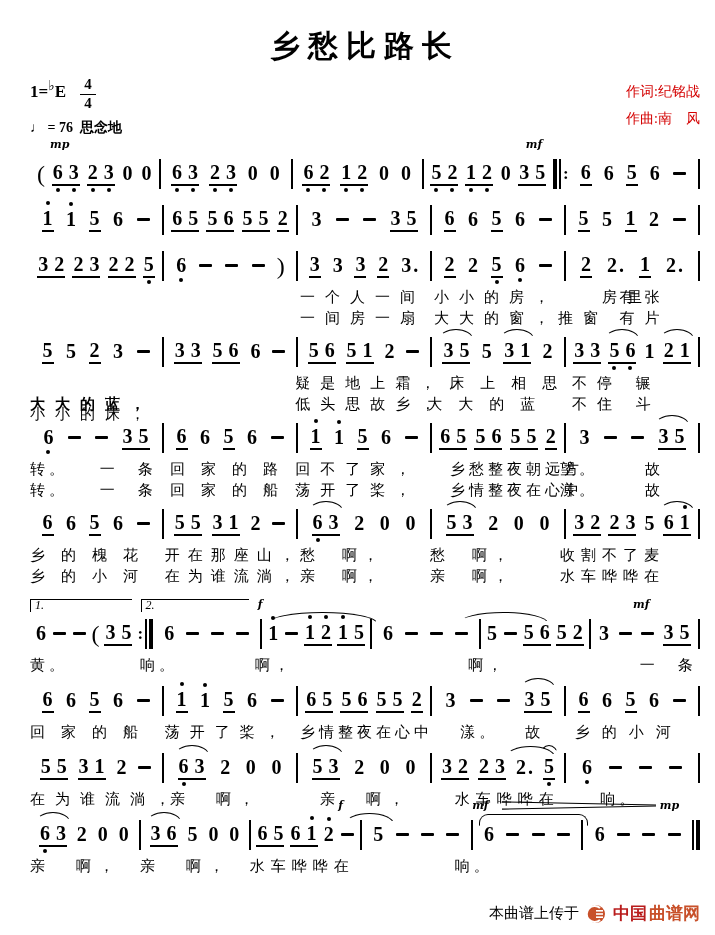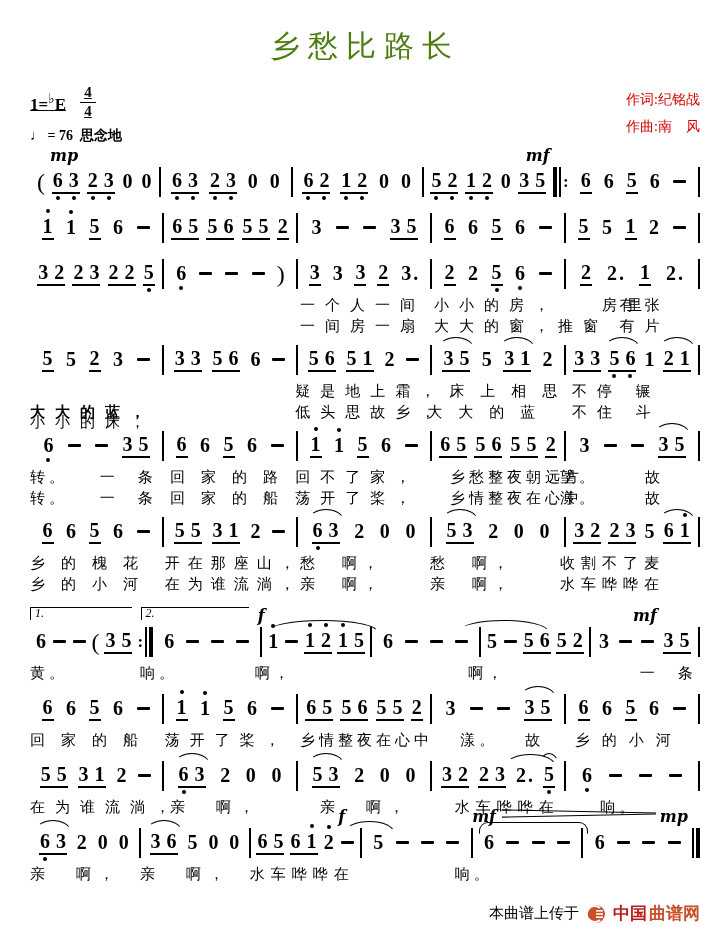--- a/index.html
+++ b/index.html
@@ -1,20 +1,20 @@
 <!DOCTYPE html>
 <html><head>
 <meta charset="utf-8">
 <style>
   html,body{margin:0;padding:0;background:#fff;}
   body{width:715px;height:935px;font-family:"Liberation Serif","DejaVu Serif",serif;color:#000;position:relative;overflow:hidden;}
   .page{box-sizing:border-box;width:715px;height:935px;padding:8px 15px 0 30px;position:relative;}
-  .title{color:#4d7c0f;text-align:center;font-size:30px;font-weight:normal;letter-spacing:8px;margin:18px 0 18px 0;}
+  .title{color:#000000;text-align:center;font-size:30px;font-weight:bold;letter-spacing:8px;margin:18px 0 10px 0;}
   .meta{position:relative;height:62px;margin-bottom:2px;}
-  .keyline{font-weight:bold;font-size:17px;display:flex;align-items:center;gap:14px;text-decoration:underline;}
+  .keyline{font-weight:bold;font-size:17px;display:flex;align-items:flex-start;gap:14px;}
   .flat{font-size:14px;vertical-align:super;}
   .meter{display:inline-flex;flex-direction:column;text-align:center;line-height:1;font-size:15px;}
   .meter .mtop{border-bottom:1.6px solid #000;padding:0 4px 2px;}
   .meter .mbot{padding-top:1px;}
   .tempo{margin-top:8px;font-size:14px;font-weight:bold;}
   .credits{position:absolute;right:0;top:2px;color:#d40000;font-size:14px;line-height:1.9;text-align:left;}
   
   .noterow{display:flex;align-items:center;height:42px;position:relative;font-weight:bold;font-size:20px;}
   .measure{flex:1;display:flex;align-items:center;justify-content:space-evenly;height:100%;min-width:0;}
   .grp{position:relative;display:inline-flex;}
@@ -26,21 +26,21 @@
   .odot{position:absolute;left:50%;transform:translateX(-50%);width:4px;height:4px;background:#000;border-radius:50%;}
   .hd{top:-7px;} .ld{bottom:-7px;}
   .u1 .ld{bottom:-10px;}
   .slurred::before{content:"";position:absolute;left:-3px;right:-3px;top:-11px;height:8px;
      border:1.6px solid transparent;border-top-color:#000;border-radius:100% 100% 0 0/200% 200% 0 0;}
   .barwrap{display:inline-flex;align-items:center;gap:2px;height:100%;flex:0 0 auto;}
   .bl{display:inline-block;height:30px;}
   .bl.thin{width:2px;background:#000;}
   .bl.thick{width:4px;background:#000;}
   .rdots{font-size:17px;font-weight:bold;line-height:28px;}
-  .dyn{position:absolute;top:-15px;font-style:italic;font-weight:bold;font-size:16px;font-family:"DejaVu Serif",serif;}
+  .dyn{position:absolute;top:-15px;font-style:italic;font-weight:bold;font-size:11px;font-family:"DejaVu Serif",serif;}
   .volta{position:absolute;top:-14px;height:12px;border-top:1.6px solid #000;border-left:1.6px solid #000;}
   .volta span{position:absolute;left:4px;top:-2px;font-style:italic;font-size:12px;font-weight:normal;}
   .bigslur{position:absolute;top:-1px;height:9px;border:1.6px solid transparent;border-top-color:#000;border-radius:100% 100% 0 0/200% 200% 0 0;}
   .tieline{position:absolute;top:0;height:10px;border:1.6px solid transparent;border-top-color:#000;border-left-color:#000;border-right-color:#000;border-radius:9px 9px 0 0;}
   .hairpin{position:absolute;top:-13px;height:9px;}
   .hairpin svg{display:block;width:100%;height:100%;}
   .lyricrow{position:relative;height:21px;font-size:15px;}
   .lyric{position:absolute;top:1px;white-space:pre;}
   .footer{position:absolute;right:15px;bottom:10px;display:flex;align-items:center;gap:7px;font-size:15px;}
   .sitename{font-weight:bold;font-size:17px;display:inline-flex;align-items:baseline;}

